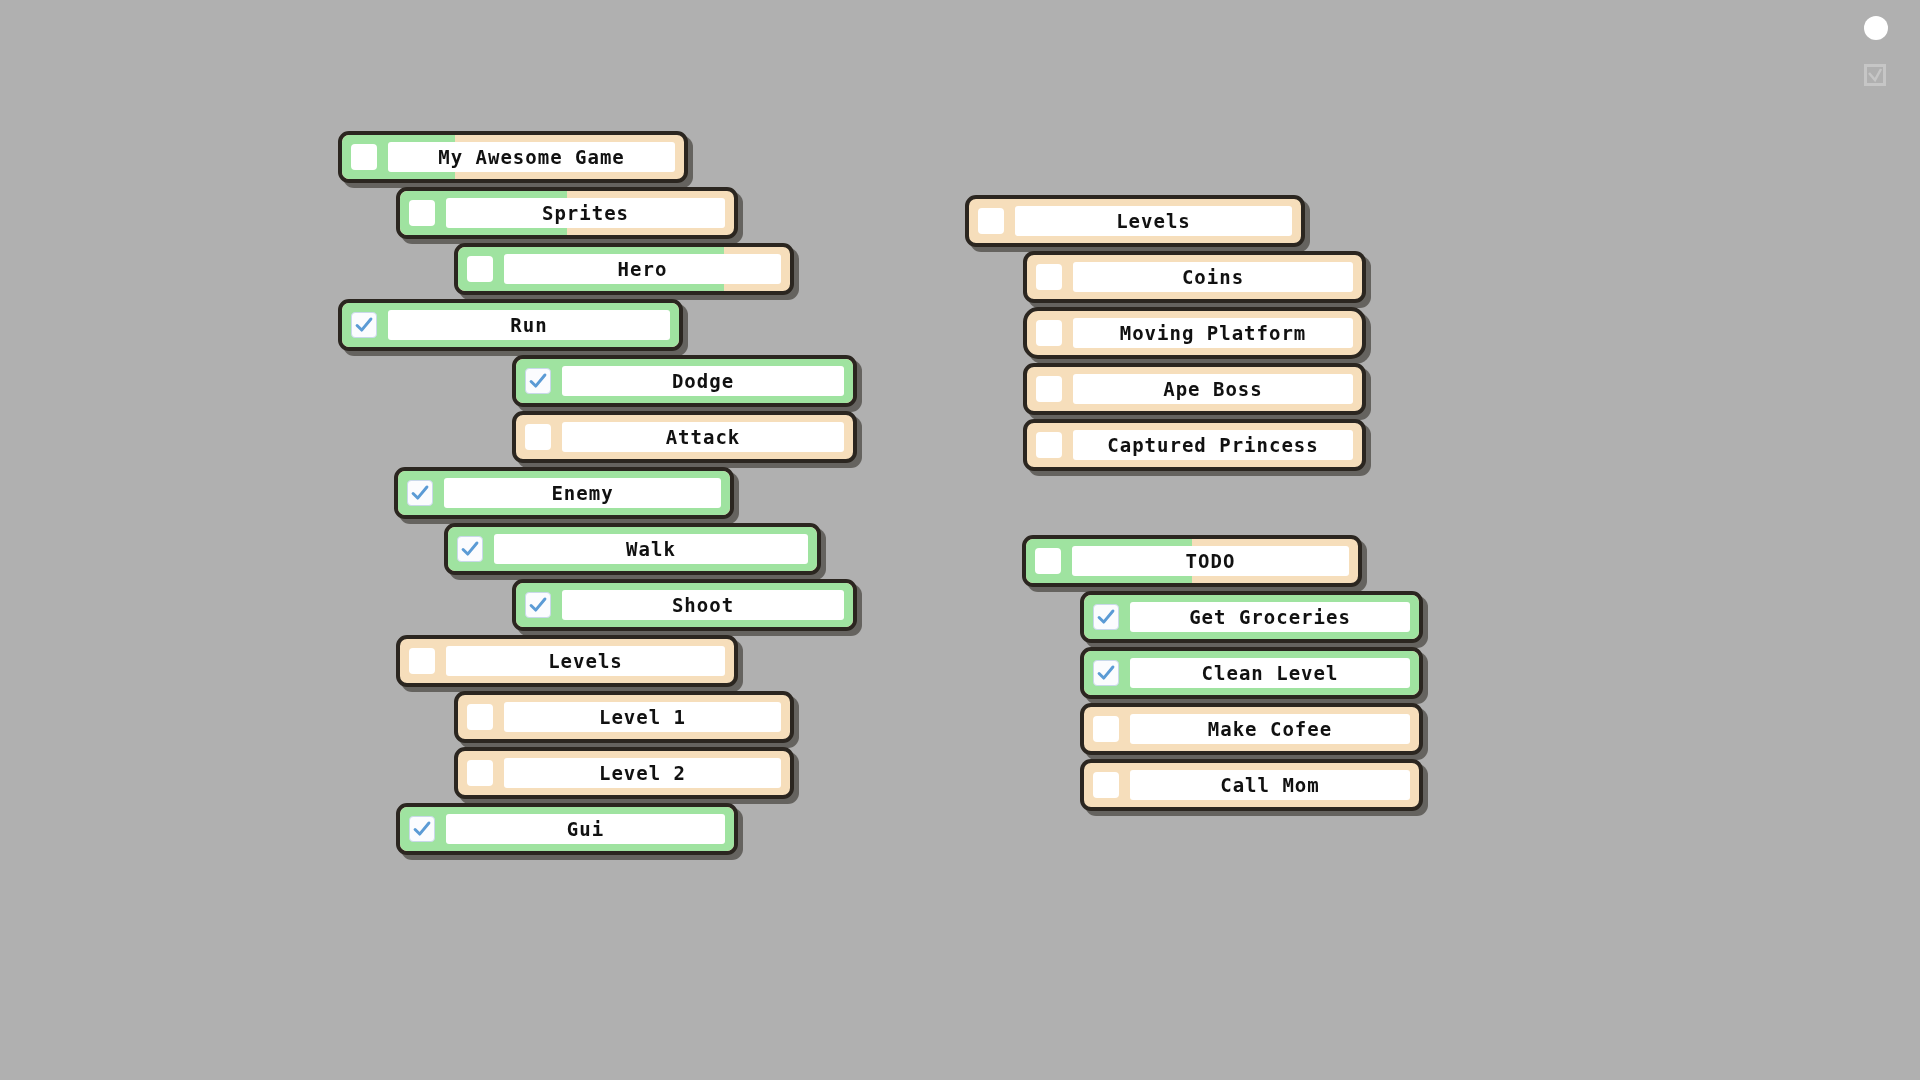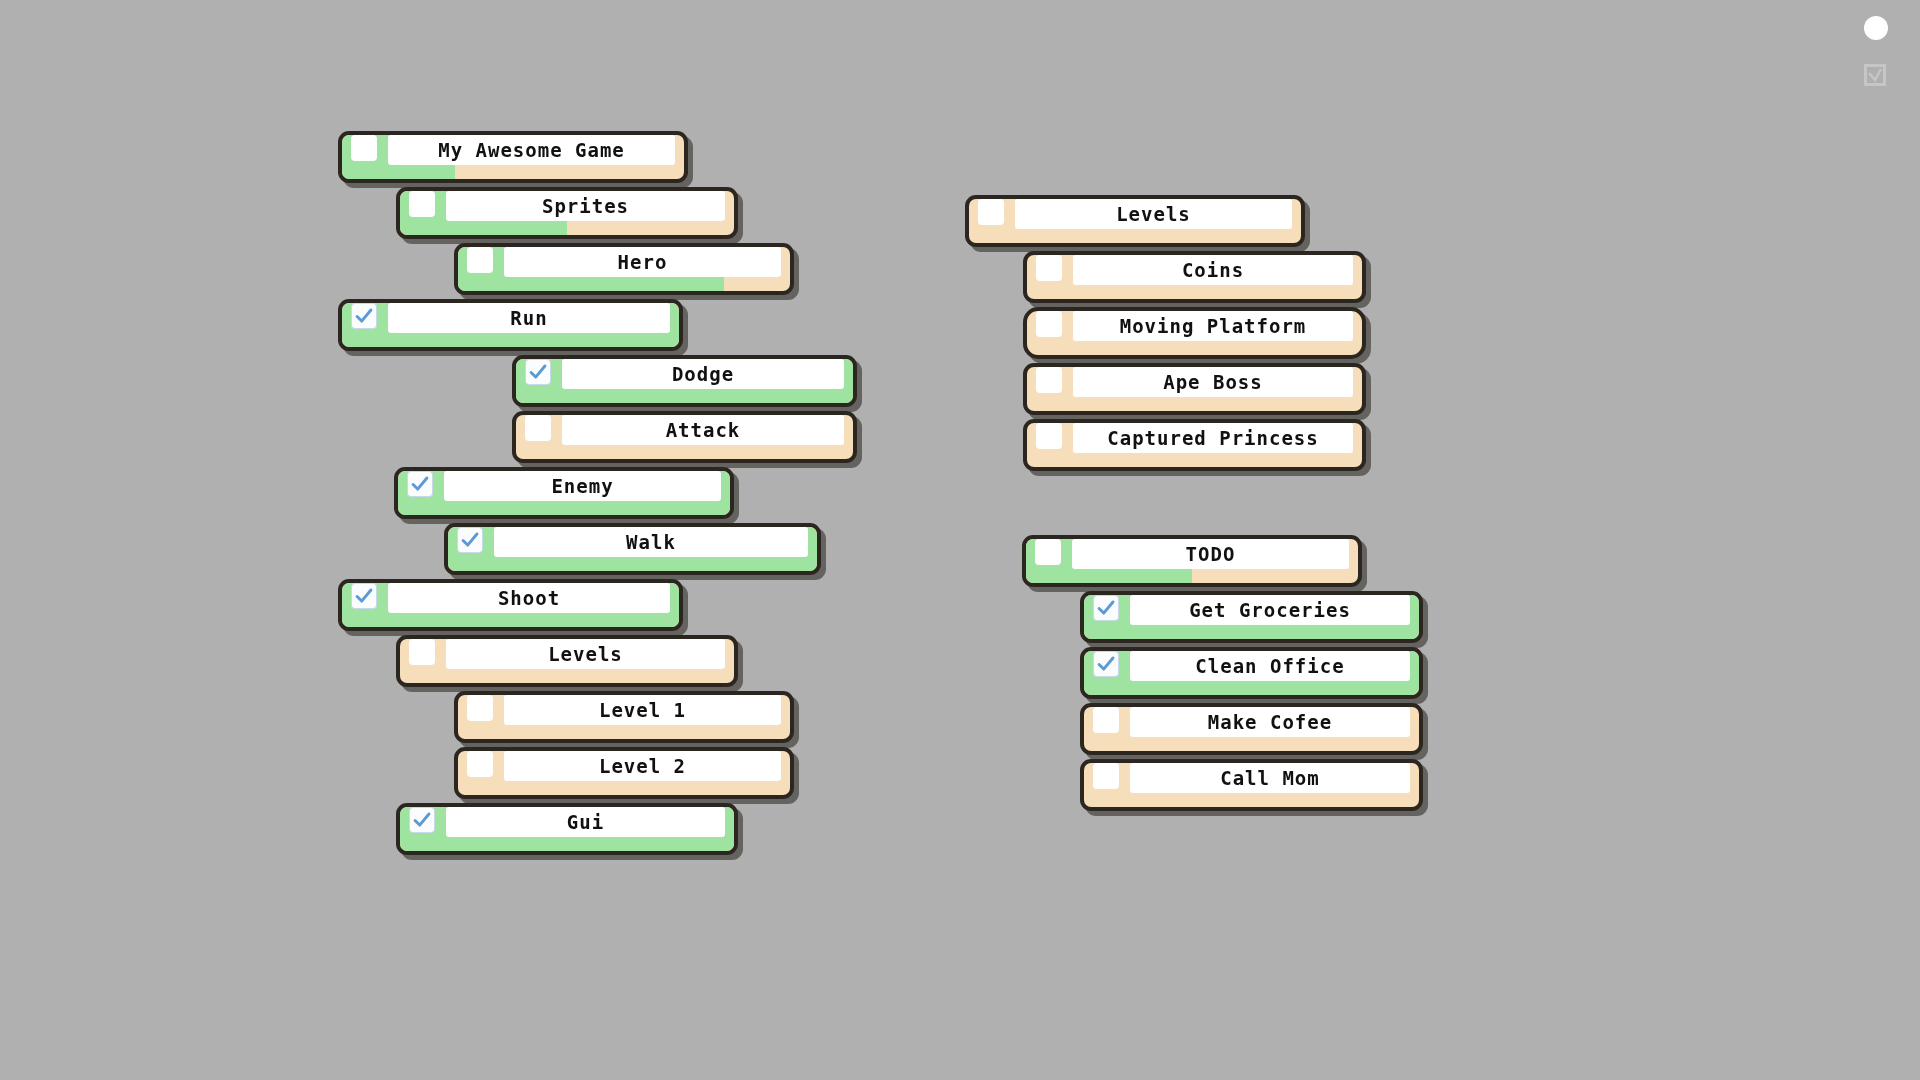--- a/index.html
+++ b/index.html
@@ -73,21 +73,21 @@
     border-radius: 7px 0 0 7px;
   }
   .progress.full {
     border-radius: 7px;
   }
 
   .row-inner {
     position: absolute;
     inset: 0;
     display: flex;
-    align-items: flex-start;
+    align-items: center;
     padding: 0 9px;
   }
 
   .cb {
     flex: 0 0 auto;
     width: 26px;
     height: 26px;
     background: #ffffff;
     border-radius: 4px;
     position: relative;
@@ -229,21 +229,21 @@
                 <svg viewBox="0 0 26 26">
                   <path d="M5.5 13.5 L10.5 18.5 L20.5 6.5" fill="none" stroke="#5b9bd5" stroke-width="3.2" stroke-linecap="round" stroke-linejoin="round"></path>
                 </svg>
               </span>
             </div>
             <div class="field">
               <span class="label">Walk</span>
             </div>
           </div>
         </div>
-        <div class="row" style="width: 345px;">
+        <div class="row" style="margin-left: 174px; width: 345px;">
           <div class="progress full" style="width:100%"></div>
           <div class="row-inner">
             <div class="cb checked">
               <span class="tick">
                 <svg viewBox="0 0 26 26">
                   <path d="M5.5 13.5 L10.5 18.5 L20.5 6.5" fill="none" stroke="#5b9bd5" stroke-width="3.2" stroke-linecap="round" stroke-linejoin="round"></path>
                 </svg>
               </span>
             </div>
             <div class="field">
@@ -370,21 +370,21 @@
           <div class="progress full" style="width:100%"></div>
           <div class="row-inner">
             <div class="cb checked">
               <span class="tick">
                 <svg viewBox="0 0 26 26">
                   <path d="M5.5 13.5 L10.5 18.5 L20.5 6.5" fill="none" stroke="#5b9bd5" stroke-width="3.2" stroke-linecap="round" stroke-linejoin="round"></path>
                 </svg>
               </span>
             </div>
             <div class="field">
-              <span class="label">Clean Office</span>
+              <span class="label">Clean Level</span>
             </div>
           </div>
         </div>
         <div class="row" style="margin-left: 58px; width: 343px;">
           <div class="progress" style="width:0%"></div>
           <div class="row-inner">
             <div class="cb"></div>
             <div class="field">
               <span class="label">Make Cofee</span>
             </div>

